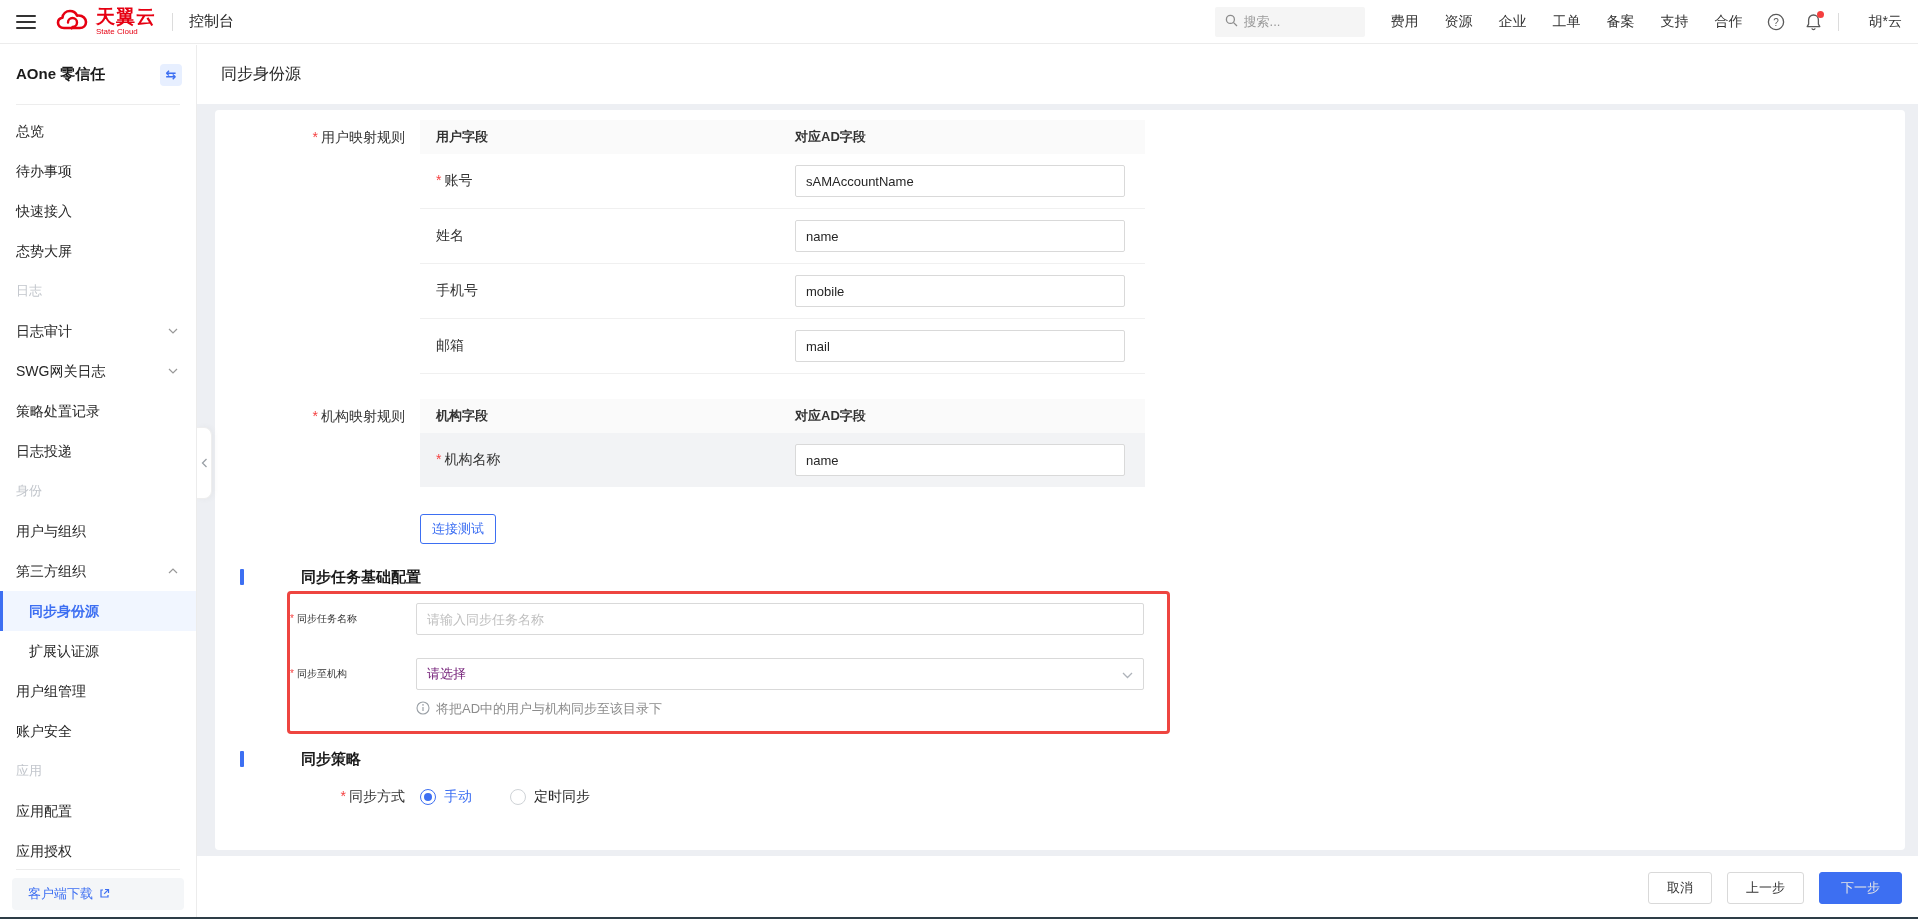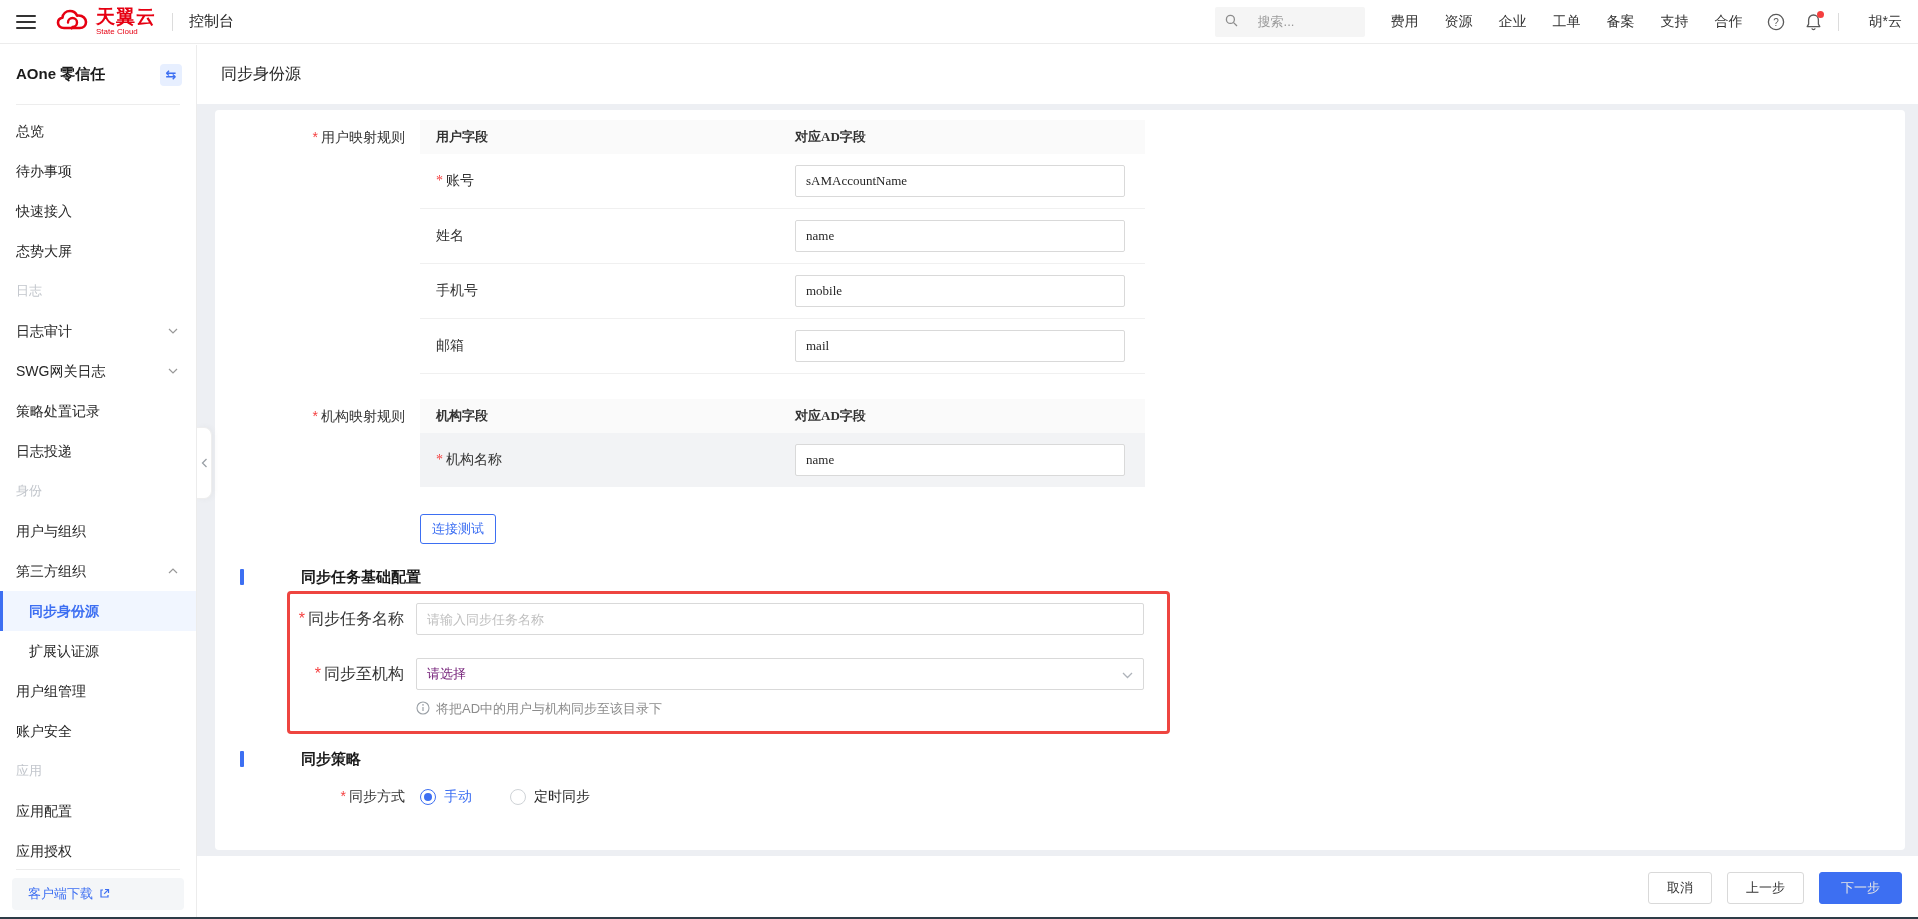--- a/index.html
+++ b/index.html
@@ -14,21 +14,21 @@
   .brand{display:flex;align-items:center;margin-left:20px;}
   .brand-text{margin-left:6px;line-height:1;}
   .brand-cn{font-size:19px;font-weight:bold;color:#e60012;letter-spacing:1px;}
   .brand-en{font-size:8px;color:#e60012;margin-top:2px;}
   .v-div{width:1px;height:18px;background:#dcdcdc;margin:0 16px;}
   .console{font-size:15px;color:#262626;}
   .topbar-right{margin-left:auto;display:flex;align-items:center;}
   .searchbox{width:150px;height:30px;background:#f5f5f5;border-radius:2px;display:flex;
              align-items:center;padding:0 10px;box-sizing:border-box;margin-right:26px;}
   .searchbox input{border:none;background:transparent;outline:none;font-size:13px;width:100%;
-                   color:#262626;font-family:inherit;margin-left:18px;}
+                   color:#262626;font-family:inherit;margin-left:4px;}
   .searchbox input::placeholder{color:#999;}
   .topnav{display:flex;align-items:center;gap:26px;font-size:14px;color:#333;}
   .topnav-item{cursor:pointer;white-space:nowrap;}
   .top-icons{display:flex;align-items:center;margin-left:24px;gap:20px;}
   .icon-btn{position:relative;display:flex;align-items:center;cursor:pointer;}
   .bell-dot{position:absolute;top:-2px;right:-2px;width:7px;height:7px;border-radius:50%;background:#f53f3f;}
   .user{font-size:14px;color:#333;margin-left:14px;white-space:nowrap;}
   
   .sidebar{position:absolute;top:45px;left:0;width:197px;bottom:0;background:#fff;
            border-right:1px solid #ececec;box-sizing:border-box;z-index:5;}
@@ -59,21 +59,21 @@
         border-radius:4px;padding-top:10px;box-sizing:border-box;overflow:hidden;}
   .collapse-handle{position:absolute;left:0;top:382px;width:14px;height:70px;background:#fff;
                    border:1px solid #eee;border-left:none;border-radius:0 8px 8px 0;
                    display:flex;align-items:center;justify-content:center;cursor:pointer;
                    box-shadow:2px 0 6px rgba(0,0,0,.04);z-index:4;}
   
   .form-row{display:flex;align-items:flex-start;}
   .form-label{width:205px;text-align:right;padding-right:15px;box-sizing:border-box;
               font-size:14px;color:#333;line-height:34px;white-space:nowrap;}
   .req{color:#f53f3f;margin-right:3px;}
-  .map-table{width:725px;font-family:Liberation Serif, serif;}
+  .map-table{width:725px;}
   .t-head{display:flex;height:34px;line-height:34px;background:#fafafa;font-weight:bold;
           font-size:13px;color:#333;}
   .th1{width:375px;padding-left:16px;box-sizing:border-box;}
   .th2{flex:1;}
   .t-row{display:flex;align-items:center;height:54px;border-bottom:1px solid #f0f0f0;}
   .t-row.grey{background:#f2f3f5;border-bottom:none;}
   .t-cell-field{width:375px;padding-left:16px;box-sizing:border-box;font-size:14px;color:#333;}
   .t-cell-val{flex:1;padding-right:20px;}
   .ipt{width:100%;height:32px;border:1px solid #d9d9d9;border-radius:2px;padding:0 10px;
        box-sizing:border-box;font-size:13px;color:#262626;font-family:inherit;outline:none;background:#fff;}
@@ -81,22 +81,22 @@
   .row-gap{margin-top:25px;}
   .btn-test{display:inline-block;margin:27px 0 0 205px;width:76px;height:30px;line-height:28px;
             text-align:center;border:1px solid #3d6ff2;color:#3d6ff2;background:#fff;
             border-radius:3px;font-size:13px;cursor:pointer;box-sizing:border-box;}
   .section-title{display:flex;align-items:center;margin:24px 0 0 25px;font-size:15px;
                  font-weight:bold;color:#1a1a1a;height:18px;gap:48px;}
   .section-title.tight{margin-top:16px;}
   .section-bar{width:4px;height:16px;background:#3d6ff2;border-radius:1px;margin-right:9px;}
   .red-box{margin:5px 0 0 72px;width:883px;height:143px;box-sizing:border-box;
            border:3px solid #ee4540;border-radius:4px;padding-top:9px;}
-  .form-label-sm{width:126px;text-align:right;padding-right:12px;box-sizing:border-box;
-                 font-size:16px;color:#333;line-height:32px;white-space:nowrap;}
+  .form-label-sm{width:126px;padding-right:12px;box-sizing:border-box;
+                 font-size:10px;color:#333;line-height:32px;white-space:nowrap;}
   .wide-ipt{width:728px;}
   .select-box{width:728px;height:32px;border:1px solid #d9d9d9;border-radius:2px;display:flex;
               align-items:center;justify-content:space-between;padding:0 10px;box-sizing:border-box;
               color:#701a75;font-size:13px;background:#fff;cursor:pointer;}
   .inbox-gap{margin-top:23px;}
   .hint{margin:10px 0 0 126px;display:flex;align-items:center;gap:6px;color:#8c8c8c;font-size:13px;}
   .radio-row{margin-top:12px;}
   .radio-group{display:flex;align-items:center;gap:38px;padding-top:8px;}
   .radio{display:flex;align-items:center;gap:8px;font-size:14px;cursor:pointer;}
   .radio-circle{width:16px;height:16px;border-radius:50%;border:1px solid #cfd3d7;

